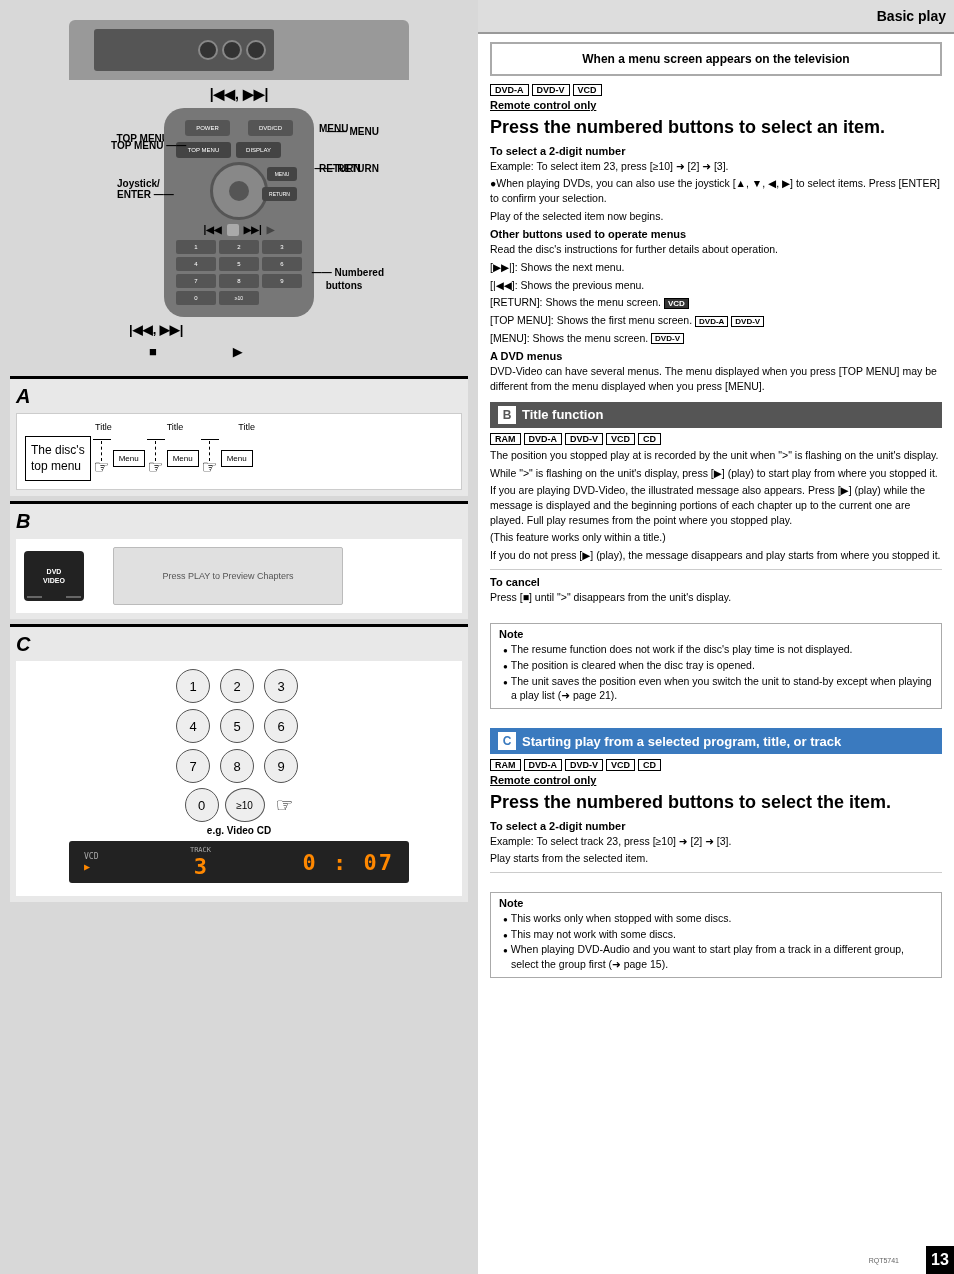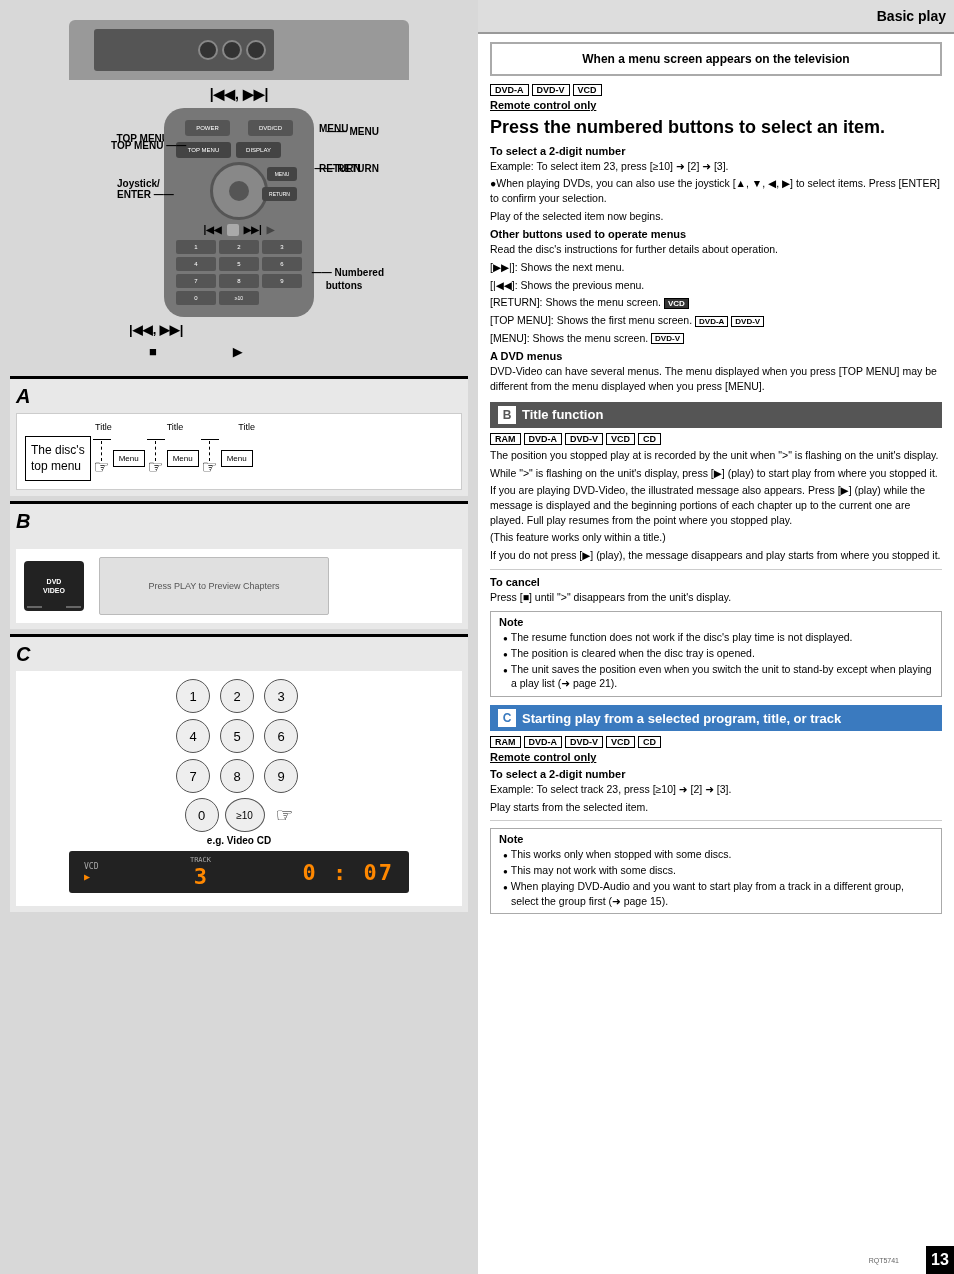--- a/index.html
+++ b/index.html
@@ -171,21 +171,21 @@
 
     .divider {
       border: none;
       border-top: 1px solid #ccc;
       margin: 6px 0;
     }
 
     .note-box {
       border: 1px solid #aaa;
       padding: 4px 8px;
-      margin: 7px 0;
+      margin: 19px 0;
     }
 
     .note-title {
       font-weight: bold;
       font-size: 11px;
       margin-bottom: 2px;
     }
 
     .bullet-item {
       font-size: 10.5px;
@@ -339,21 +339,21 @@
           <div style="width:1px; height:20px; border-left:1px dashed #000; margin-top:1px;"></div>
           <div style="font-size:18px; margin-top:-5px;">☞</div>
         </div>
         <div style="border:1px solid #000; padding:3px 5px; font-size:8px;">Menu</div>
       </div>
     </div>
   </div>
 
   <div style="background:#e8e8e8; margin:5px 0; padding:6px; border-top:3px solid #000;">
     <span class="sec-letter">B</span>
-    <div style="display:flex; align-items:center; gap:15px; background:white; padding:8px; margin-top:16px; min-height:70px;">
+    <div style="display:flex; align-items:center; gap:29px; background:white; padding:8px; margin-top:6px; min-height:70px;">
       <div style="width:60px; height:50px; background:#222; border-radius:4px; display:flex; flex-direction:column; align-items:center; justify-content:center; position:relative;">
         <div style="color:white; font-size:7px; font-weight:bold; line-height:1.3; text-align:center;">DVD<br>VIDEO</div>
         <div style="position:absolute; bottom:3px; left:3px; width:15px; height:2px; background:#666;"></div>
         <div style="position:absolute; bottom:3px; right:3px; width:15px; height:2px; background:#666;"></div>
       </div>
       <div style="width:230px; height:58px; border:1px solid #bbb; background:#e0e0e0; display:flex; align-items:center; justify-content:center; border-radius:2px;">
         <span style="font-size:9px; color:#555;">Press PLAY to Preview Chapters</span>
       </div>
     </div>
   </div>
@@ -480,20 +480,21 @@
       <div class="badge-row">
         <span class="badge ram">RAM</span>
         <span class="badge dvda">DVD-A</span>
         <span class="badge dvdv">DVD-V</span>
         <span class="badge vcd">VCD</span>
         <span class="badge cd">CD</span>
       </div>
 
       <div class="remote-only">Remote control only</div>
 
+      <div class="press-heading">Press the numbered buttons to select the item.</div>
 
       <div class="sub-heading">To select a 2-digit number</div>
       <div class="body-text">Example:  To select track 23, press [≥10] ➜ [2] ➜ [3].</div>
       <div class="body-text">Play starts from the selected item.</div>
 
       <hr class="divider">
 
       <div class="note-box">
         <div class="note-title">Note</div>
         <div class="bullet-item">This works only when stopped with some discs.</div>

